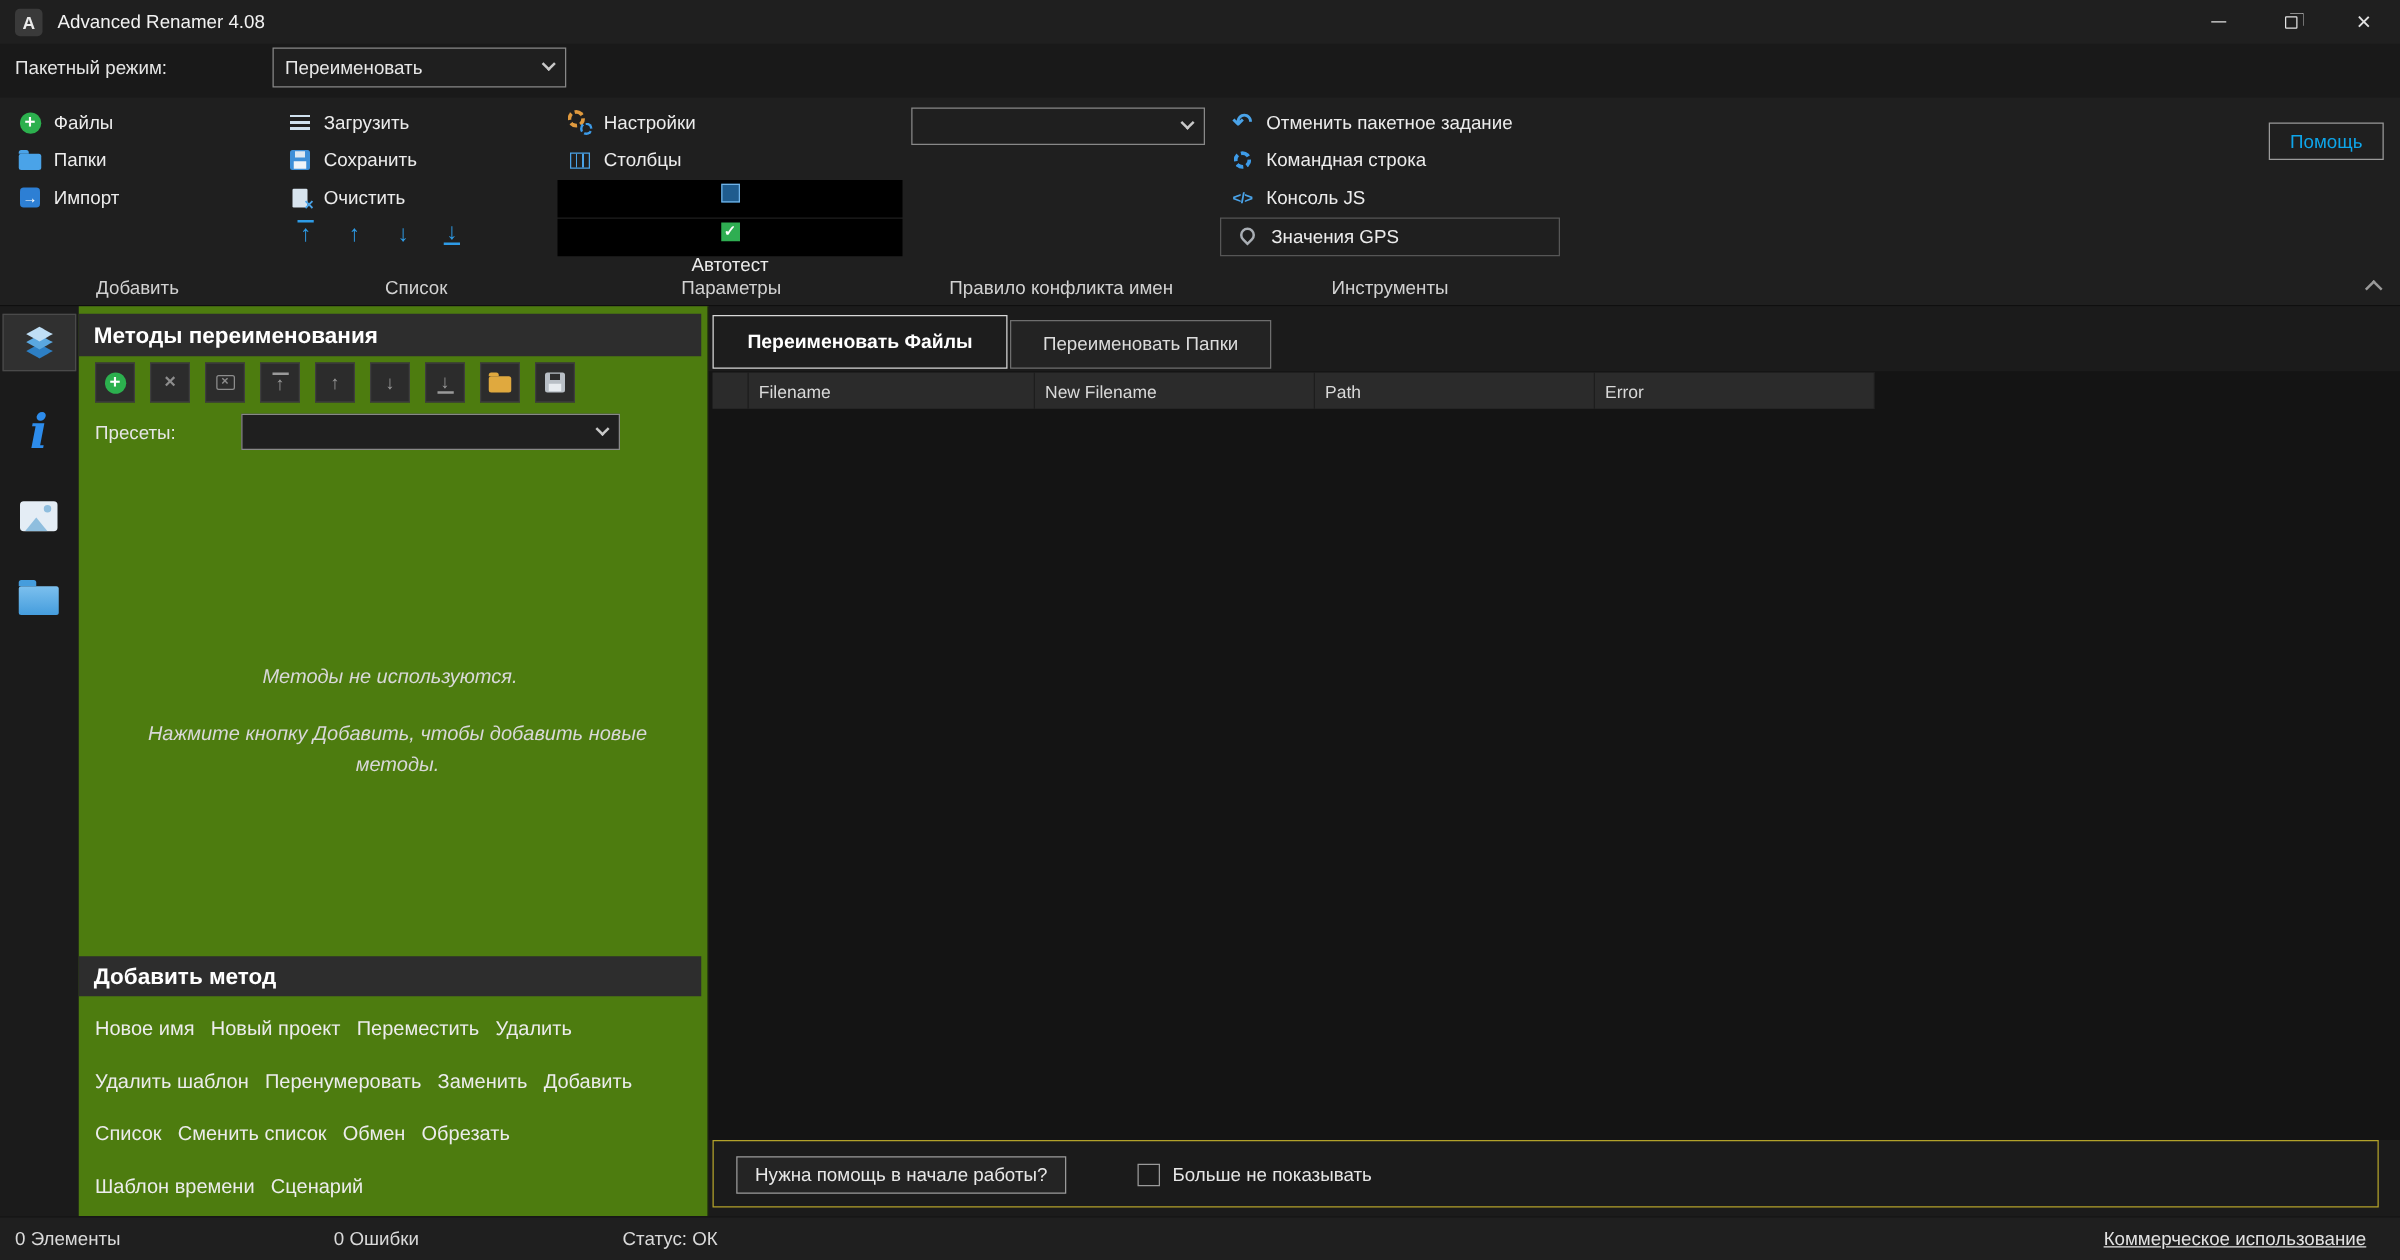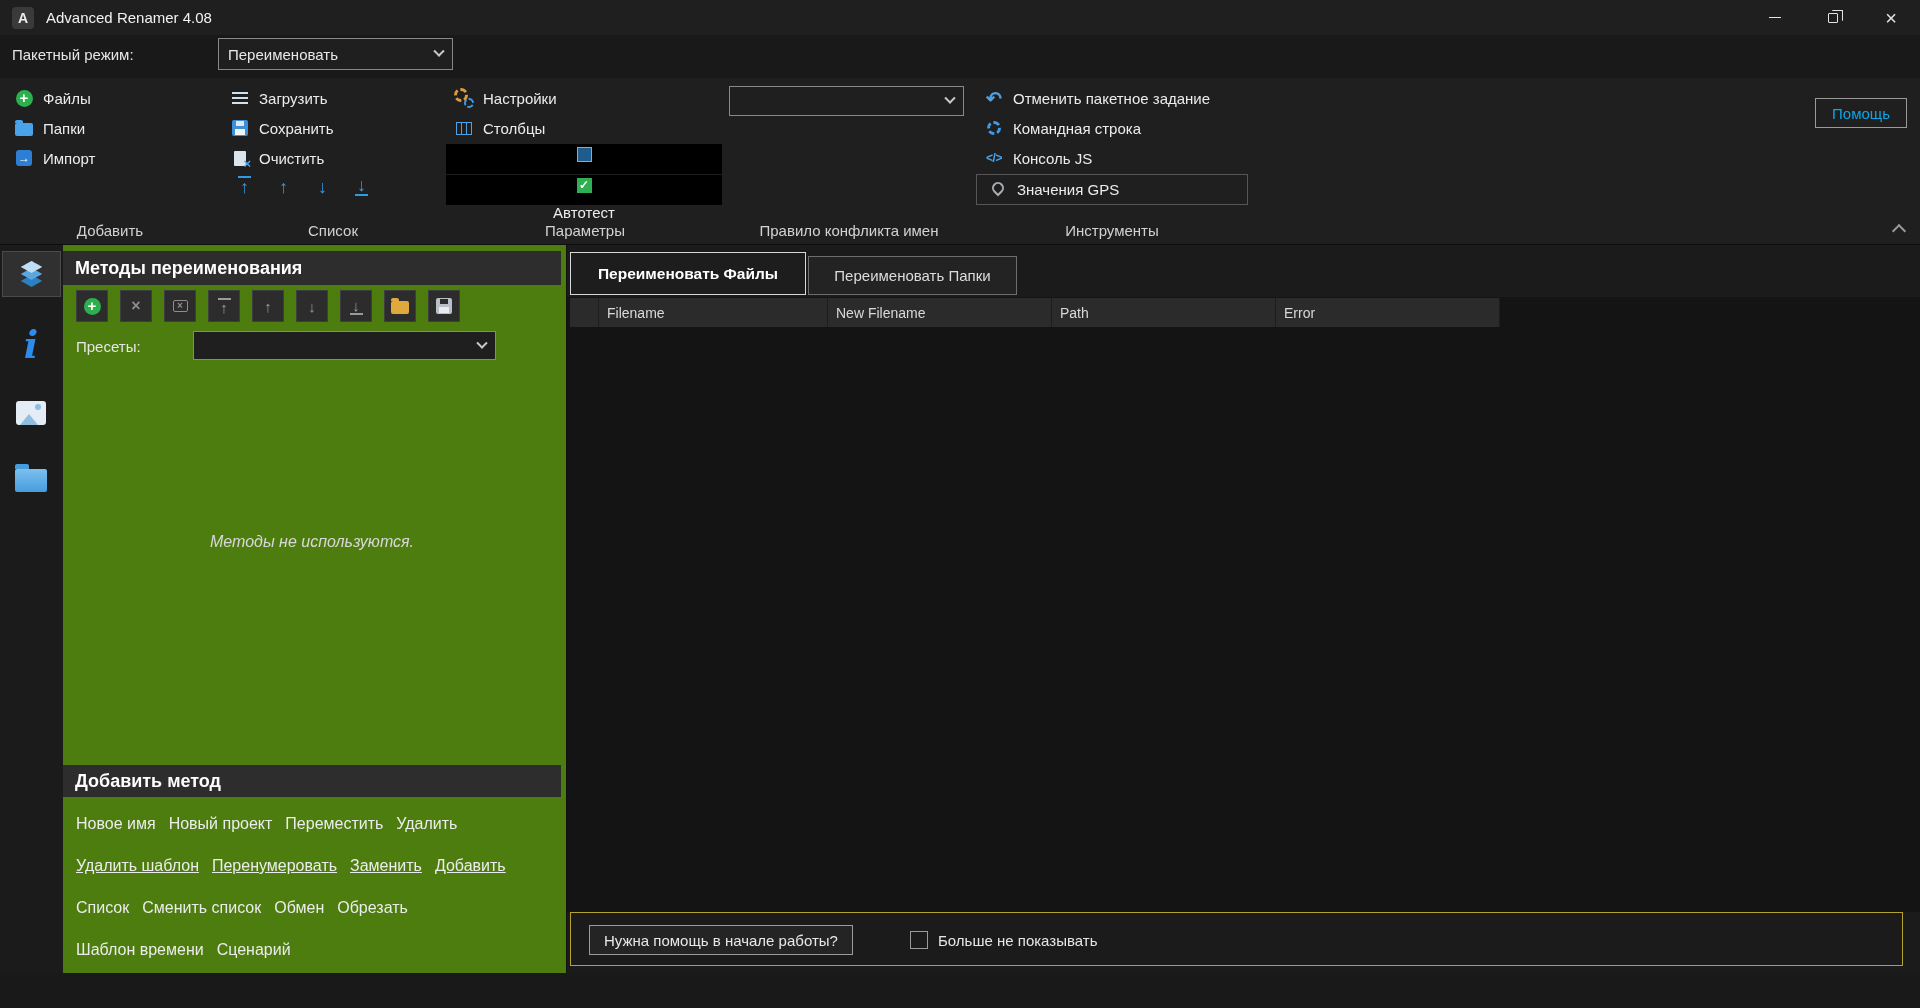--- a/index.html
+++ b/index.html
@@ -316,32 +316,33 @@
           <span class="floppy gray"></span>
         </div>
 
       <span class="presets-label">Пресеты:</span>
       <div class="dd" id="dd-presets">
         <span></span>
         <span class="chev"></span>
       </div>
 
       <div class="empty1">Методы не используются.</div>
+      <div class="empty2">Нажмите кнопку Добавить, чтобы добавить новые методы.</div>
 
       <div class="addm-header">
         <span>Добавить метод</span>
       </div>
 
       <div class="method-row" style="top:570px;">
         <span>Новое имя</span>
         <span>Новый проект</span>
         <span>Переместить</span>
         <span>Удалить</span>
       </div>
-      <div class="method-row" style="top:612px;text-decoration:underline;">
+      <div class="method-row" style="top:612px;">
         <span>Удалить шаблон</span>
         <span>Перенумеровать</span>
         <span>Заменить</span>
         <span>Добавить</span>
       </div>
       <div class="method-row" style="top:654px;">
         <span>Список</span>
         <span>Сменить список</span>
         <span>Обмен</span>
         <span>Обрезать</span>
@@ -369,14 +370,20 @@
       </div>
     </div>
 
     <div class="help-bar">
       <button class="help-btn">Нужна помощь в начале работы?</button>
       <span class="cbx"></span>
       <span class="cbx-label">Больше не показывать</span>
     </div>
   </div>
 
+  <div class="statusbar">
+    <span class="sb-item" style="left:12px;">0 Элементы</span>
+    <span class="sb-item" style="left:267px;">0 Ошибки</span>
+    <span class="sb-item" style="left:498px;">Статус: ОК</span>
+    <span class="sb-link">Коммерческое использование</span>
+  </div>
 
 </div>
 
 </body></html>

